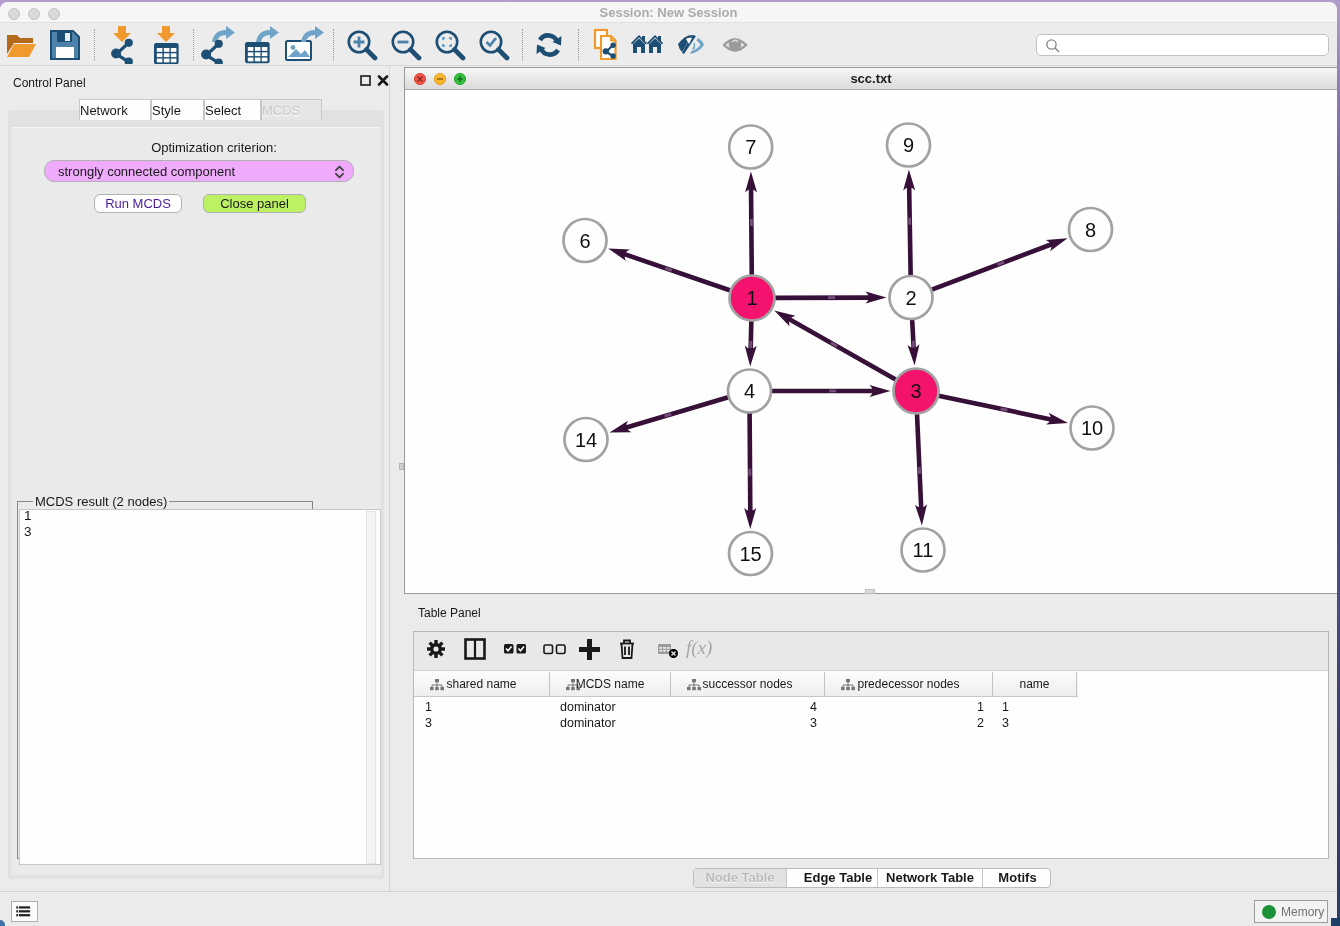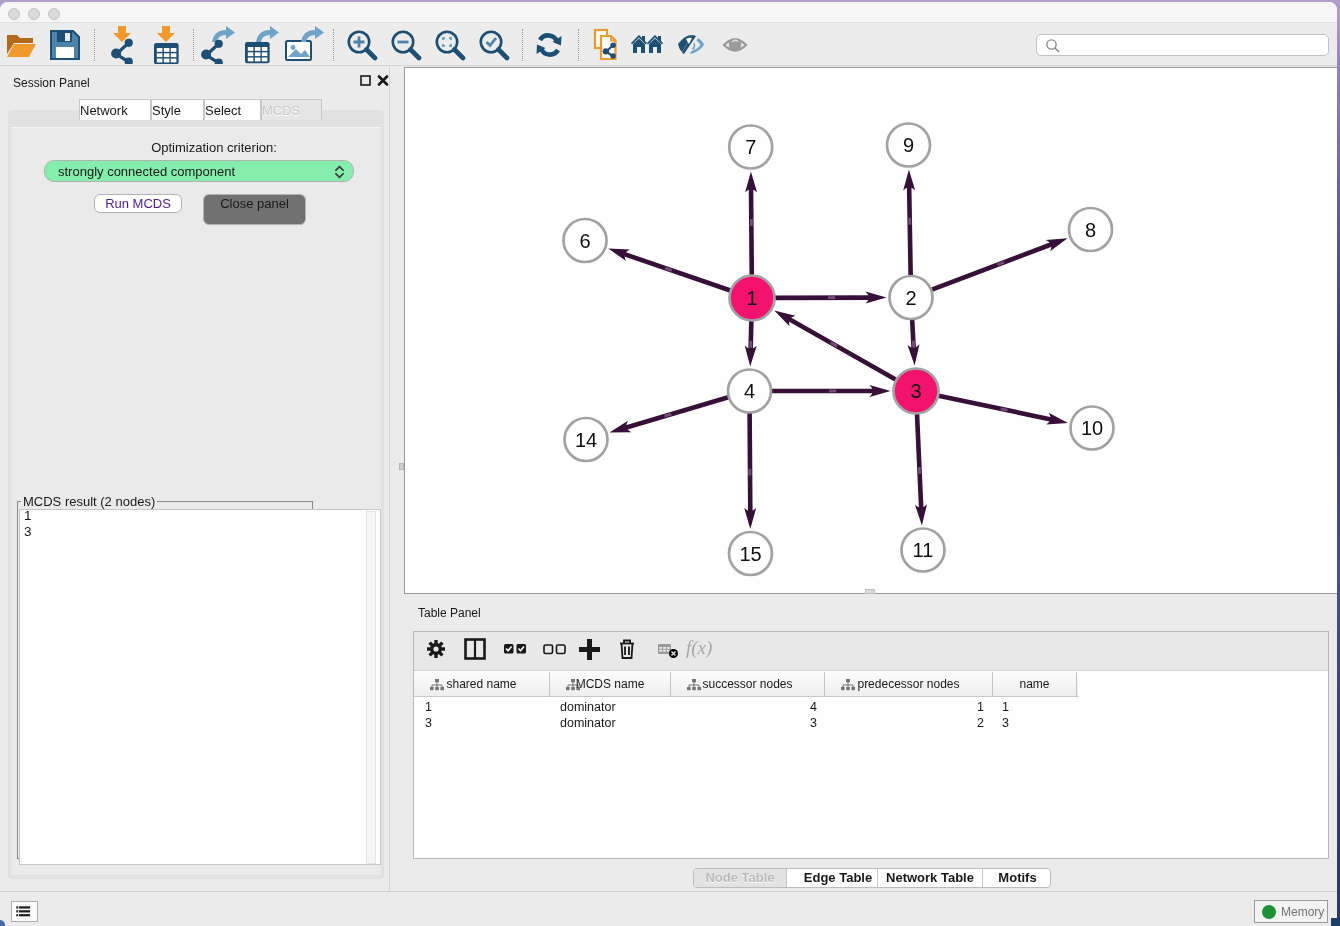--- a/index.html
+++ b/index.html
@@ -49,20 +49,21 @@
 #statusbar { position:absolute; left:0; top:889px; width:100%; height:37px;
   background:#ececec; border-top:1px solid #d2d2d2; }
 </style>
 </head>
 <body>
 <div id="app">
   <div id="titlebar">
     <div class="light" style="left:8px;"></div>
     <div class="light" style="left:28px;"></div>
     <div class="light" style="left:48px;"></div>
+    <div id="wtitle">Session: New Session</div>
   </div>
   <div id="toolbar">
     <div class="tsep" style="left:94px;"></div>
       <div class="tsep" style="left:193px;"></div>
       <div class="tsep" style="left:333px;"></div>
       <div class="tsep" style="left:522px;"></div>
       <div class="tsep" style="left:578px;"></div>
       <svg class="ticon" style="left:4px; top:6px;" width="34" height="32" viewBox="0 0 34 32">
         <path d="M3 6 L13 6 L16 9 L29 9 L29 14 L10 14 L3 25 Z" fill="#b36a1c"></path>
 <path d="M10 15 L32 15 L25 28 L3 28 Z" fill="#f09a2e"></path>
@@ -206,54 +207,65 @@
 <path d="M9 8 A4.5 4.5 0 0 1 15 7.6" stroke="#d9d9d9" stroke-width="1.6" fill="none"></path>
       </svg>
     <div id="search">
         <svg style="position:absolute;left:8px;top:3px;" width="16" height="16" viewBox="0 0 16 16">
 <circle cx="6.5" cy="6.5" r="4.6" fill="none" stroke="#8a8a8a" stroke-width="1.4"></circle>
 <line x1="10" y1="10" x2="14" y2="14" stroke="#8a8a8a" stroke-width="1.6"></line>
         </svg>
       </div>
   </div>
   <div id="cp">
-    <div id="cp-title">Session Panel</div>
+    <div id="cp-title">Control Panel</div>
     <svg style="position:absolute;left:360px;top:9px;" width="30" height="12" viewBox="0 0 30 12">
 <rect x="1" y="1" width="9" height="9" fill="none" stroke="#1a1a1a" stroke-width="1.6"></rect>
 <path d="M19 1.5 L27 9.5 M27 1.5 L19 9.5" stroke="#1a1a1a" stroke-width="2.6" stroke-linecap="round"></path>
       </svg>
     <div class="tab" style="left:79px;  width:72px;">Network</div>
     <div class="tab" style="left:151px; width:53px;">Style</div>
     <div class="tab" style="left:204px; width:57px;">Select</div>
     <div class="tab" style="left:261px; width:61px; background:#e7e7e7; color:#c9c9c9; text-shadow:0 1px 0 #fff;">MCDS</div>
     <div id="tabpane">
         <div id="tabinner"></div>
       </div>
     <div class="abs" style="left:0; top:74px; width:392px; text-align:center; font-size:13px; color:#1a1a1a;padding-left:36px;">Optimization criterion:</div>
-    <div class="abs" id="combo" style="left:44px; top:94px; width:310px; height:22px; background:#86efac; border:1px solid #b3b3b3; border-radius:10px;">
+    <div class="abs" id="combo" style="left:44px; top:94px; width:310px; height:22px; background:#f0abfc; border:1px solid #b3b3b3; border-radius:10px;">
       <span style="position:absolute; left:13px; top:3px; font-size:13px; color:#1a1a1a;">strongly connected component</span>
       <svg style="position:absolute; right:8px; top:3px;" width="11" height="16" viewBox="0 0 11 16">
         <path d="M2 6.2 L5.5 2.6 L9 6.2" stroke="#444" stroke-width="1.9" fill="none" stroke-linecap="round" stroke-linejoin="round"></path>
           <path d="M2 9.8 L5.5 13.4 L9 9.8" stroke="#444" stroke-width="1.9" fill="none" stroke-linecap="round" stroke-linejoin="round"></path>
       </svg>
     </div>
     <div class="abs" style="left:94px; top:128px; width:88px; height:19px; background:#fff; border:1px solid #b3b3b3; border-radius:6px; font-size:13px; text-align:center; line-height:18px; color:#4c1d95;">Run MCDS</div>
-    <div class="abs" style="left:203px; top:128px; width:103px; height:31px; background:#737373; border:1px solid #b3b3b3; border-radius:6px; font-size:13px; text-align:center; line-height:18px; color:#1a1a1a;">Close panel</div>
-
-    <fieldset class="abs" style="left:17px; top:428px; width:296px; height:365px; border:1px solid #8a8a8a; border-radius:0;">
+    <div class="abs" style="left:203px; top:128px; width:103px; height:19px; background:#bef264; border:1px solid #b3b3b3; border-radius:6px; font-size:13px; text-align:center; line-height:18px; color:#1a1a1a;">Close panel</div>
+
+    <fieldset class="abs" style="left:17px; top:428px; width:296px; height:365px; border:1px solid #8a8a8a; border-radius:0;padding-left:12px;">
       <legend style="font-size:13px; color:#1a1a1a; margin-left:3px; padding:0 2px;">MCDS result (2 nodes)</legend>
       <div style="position:absolute; left:1px; top:0px; width:362px; height:356px; background:#fff; border:1px solid #c8c8c8;">
         <div style="position:absolute; left:4px; top:-2px; font-size:13.5px; color:#1a1a1a; line-height:16px;">1<br>3</div>
         <div style="position:absolute; right:4px; top:1px; width:10px; height:353px; background:#f6f6f6; border:1px solid #e4e4e4;"></div>
       </div>
     </fieldset>
   </div>
 
   <div class="abs" style="left:399px; top:461px; width:5px; height:7px; background:#d0d0d0; border:1px solid #b5b5b5;"></div>
   <div id="netframe">
+    <div id="nettitle">
+      <svg style="position:absolute;left:8px;top:4px;" width="62" height="14" viewBox="0 0 62 14">
+        <circle cx="7" cy="7" r="5.6" fill="#f05648" stroke="#d9493c" stroke-width="1"></circle>
+        <path d="M4.5 4.5 L9.5 9.5 M9.5 4.5 L4.5 9.5" stroke="#8c2c22" stroke-width="1.5"></path>
+        <circle cx="27" cy="7" r="5.6" fill="#f7b62d" stroke="#e0a224" stroke-width="1"></circle>
+        <path d="M24 7 L30 7" stroke="#9a6d14" stroke-width="1.6"></path>
+        <circle cx="47" cy="7" r="5.6" fill="#35c03c" stroke="#2aa833" stroke-width="1"></circle>
+        <path d="M44 7 L50 7 M47 4 L47 10" stroke="#1a701f" stroke-width="1.6"></path>
+      </svg>
+      <div style="position:absolute; top:3px; width:100%; text-align:center; font-size:13px; font-weight:bold; color:#1a1a1a;">scc.txt</div>
+    </div>
     <svg id="netsvg" width="932" height="503" viewBox="0 0 932 503" font-family="Liberation Sans, sans-serif">
 <g stroke="#371138" stroke-width="4.6">
   <line x1="345.8" y1="188.5" x2="345.0" y2="97.5"></line>
   <line x1="326.6" y1="202.3" x2="216.3" y2="164.4"></line>
   <line x1="366.5" y1="208.9" x2="465.5" y2="208.6"></line>
   <line x1="345.4" y1="229.5" x2="344.6" y2="262.5"></line>
   <line x1="504.7" y1="189.0" x2="503.1" y2="95.5"></line>
   <line x1="523.2" y1="201.6" x2="647.6" y2="154.5"></line>
   <line x1="506.0" y1="228.0" x2="507.8" y2="261.6"></line>
   <line x1="492.2" y1="291.9" x2="381.2" y2="229.0"></line>

